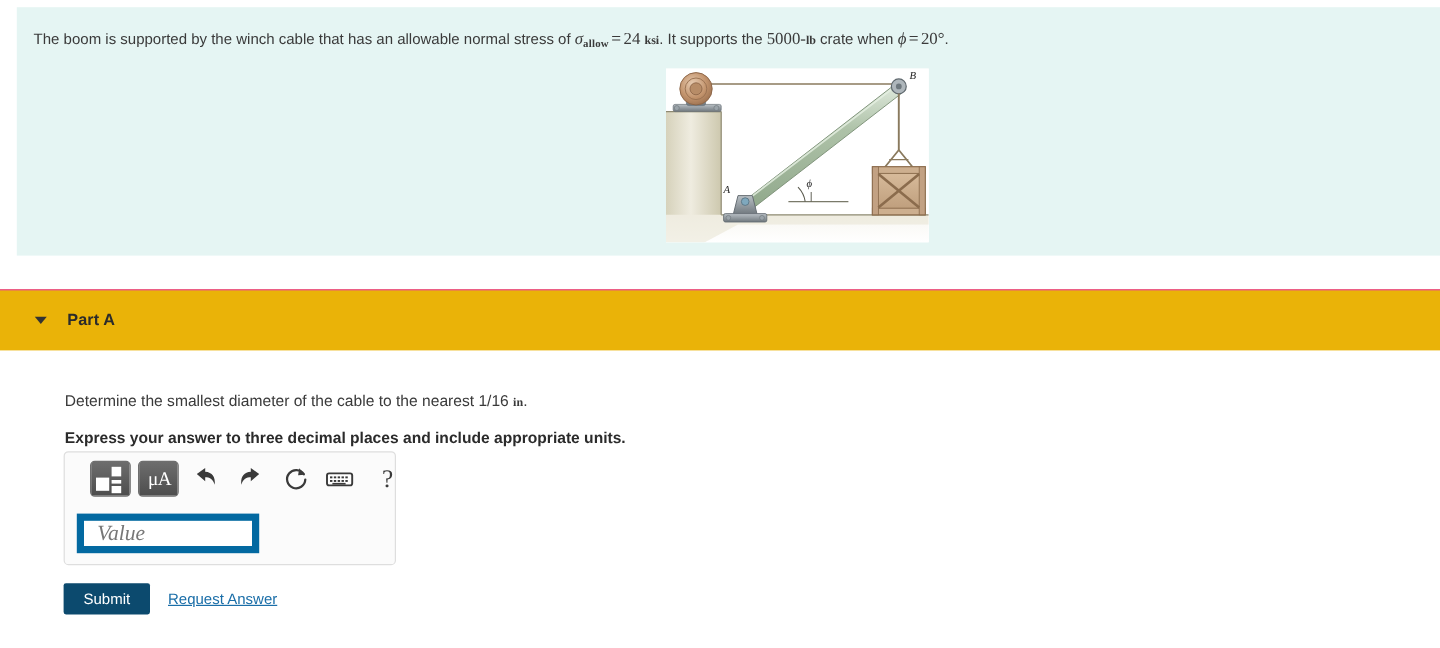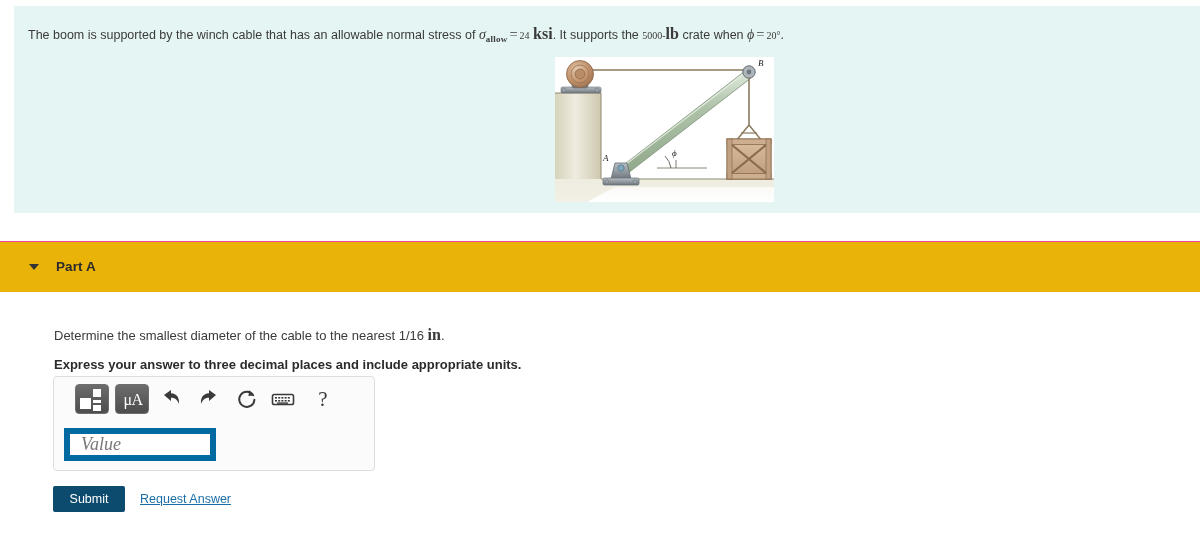--- a/index.html
+++ b/index.html
@@ -35,27 +35,27 @@
     white-space: nowrap;
   }
   .mathit {
     font-family: "Liberation Serif", serif;
     font-style: italic;
     font-size: 14px;
   }
   .mathrm {
     font-family: "Liberation Serif", serif;
     font-style: normal;
-    font-size: 10px;
+    font-size: 14px;
   }
   .mathbf {
     font-family: "Liberation Serif", serif;
     font-style: normal;
     font-weight: bold;
-    font-size: 16px;
+    font-size: 10px;
   }
   .sub {
     font-family: "Liberation Serif", serif;
     font-style: normal;
     font-weight: bold;
     font-size: 9px;
     vertical-align: -0.28em;
     letter-spacing: 0.2px;
   }
   .eqsign {
@@ -124,21 +124,21 @@
     color: #2b2b2b;
     white-space: nowrap;
     margin-top: 23px;
   }
 
   
   #answer-box {
     position: absolute;
     left: 53px;
     top: 376px;
-    width: 322px;
+    width: 277px;
     height: 95px;
     background: #fbfbfb;
     border: 1px solid #dedede;
     border-radius: 4px;
     box-sizing: border-box;
   }
   #toolbar {
     position: absolute;
     left: 0; top: 0;
     width: 320px;

